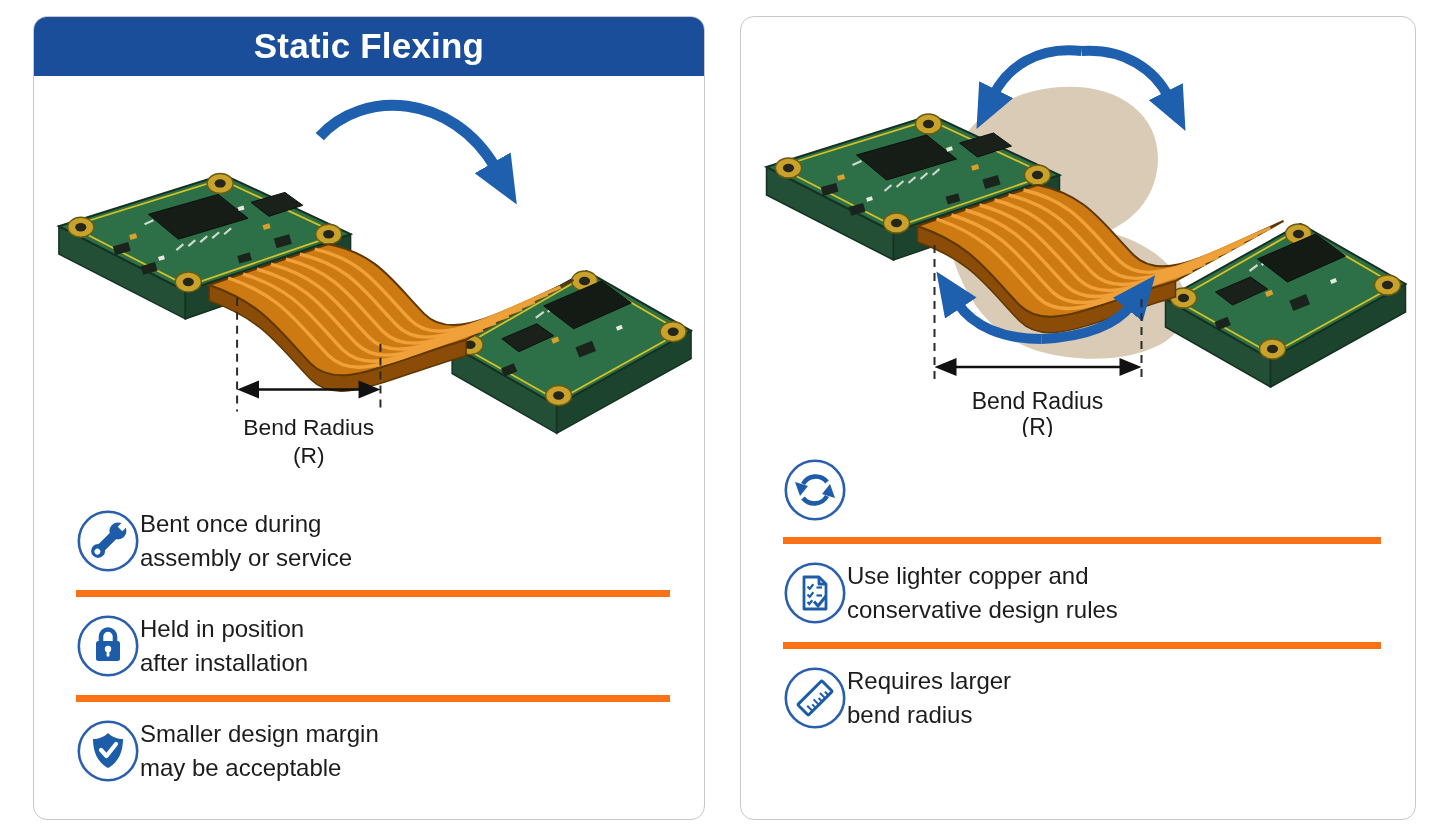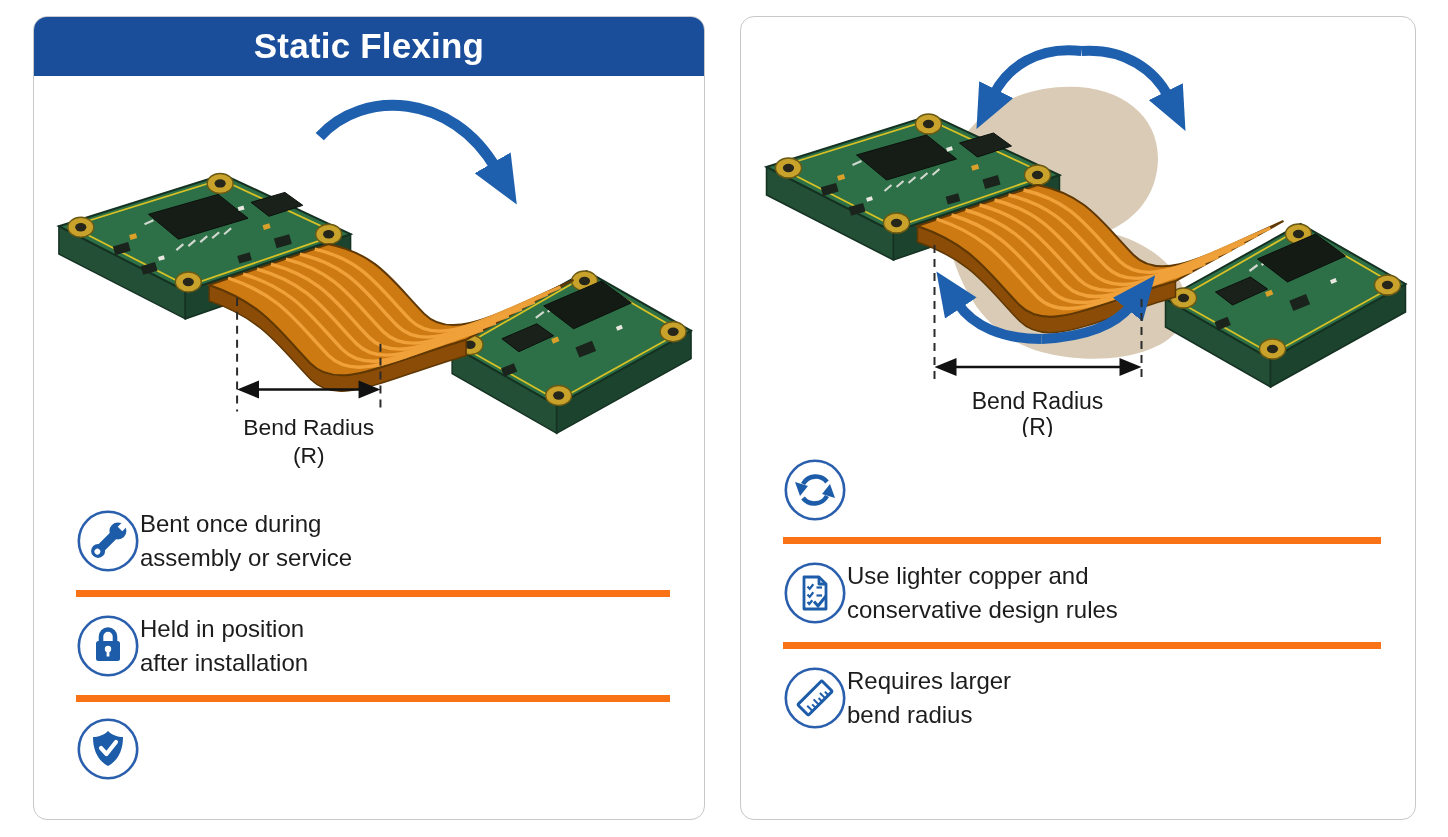--- a/index.html
+++ b/index.html
@@ -160,20 +160,22 @@
 after installation</div>
       </div>
       <div class="bullet-row">
         <span class="icon-wrap">
           <svg width="64" height="64" viewBox="0 0 64 64">
             <circle cx="32" cy="32" r="29.2" fill="#fff" stroke="#2a5fad" stroke-width="2.6"></circle>
             <path d="M32 14 C 36,18 42,20 47,20 C 47,32 43,43 32,49 C 21,43 17,32 17,20 C 22,20 28,18 32,14 Z" fill="#1d5ca8"></path>
             <path d="M25 31 l5.5 6 l9.5 -12" stroke="#fff" stroke-width="4.2" fill="none" stroke-linecap="round" stroke-linejoin="round"></path>
           </svg>
         </span>
+        <div class="bullet-text">Smaller design margin
+may be acceptable</div>
       </div>
     </div>
   </section>
 
   <section class="panel dynamic">
 
     <svg class="illu" width="676" height="420" viewBox="0 0 675 420">
       <defs>
         <marker id="ah-blue-d" markerWidth="4.4" markerHeight="3.8" refX="0.6" refY="1.9" orient="auto">
           <path d="M0,0 L4.4,1.9 L0,3.8 Z" fill="#1e5fae"></path>

